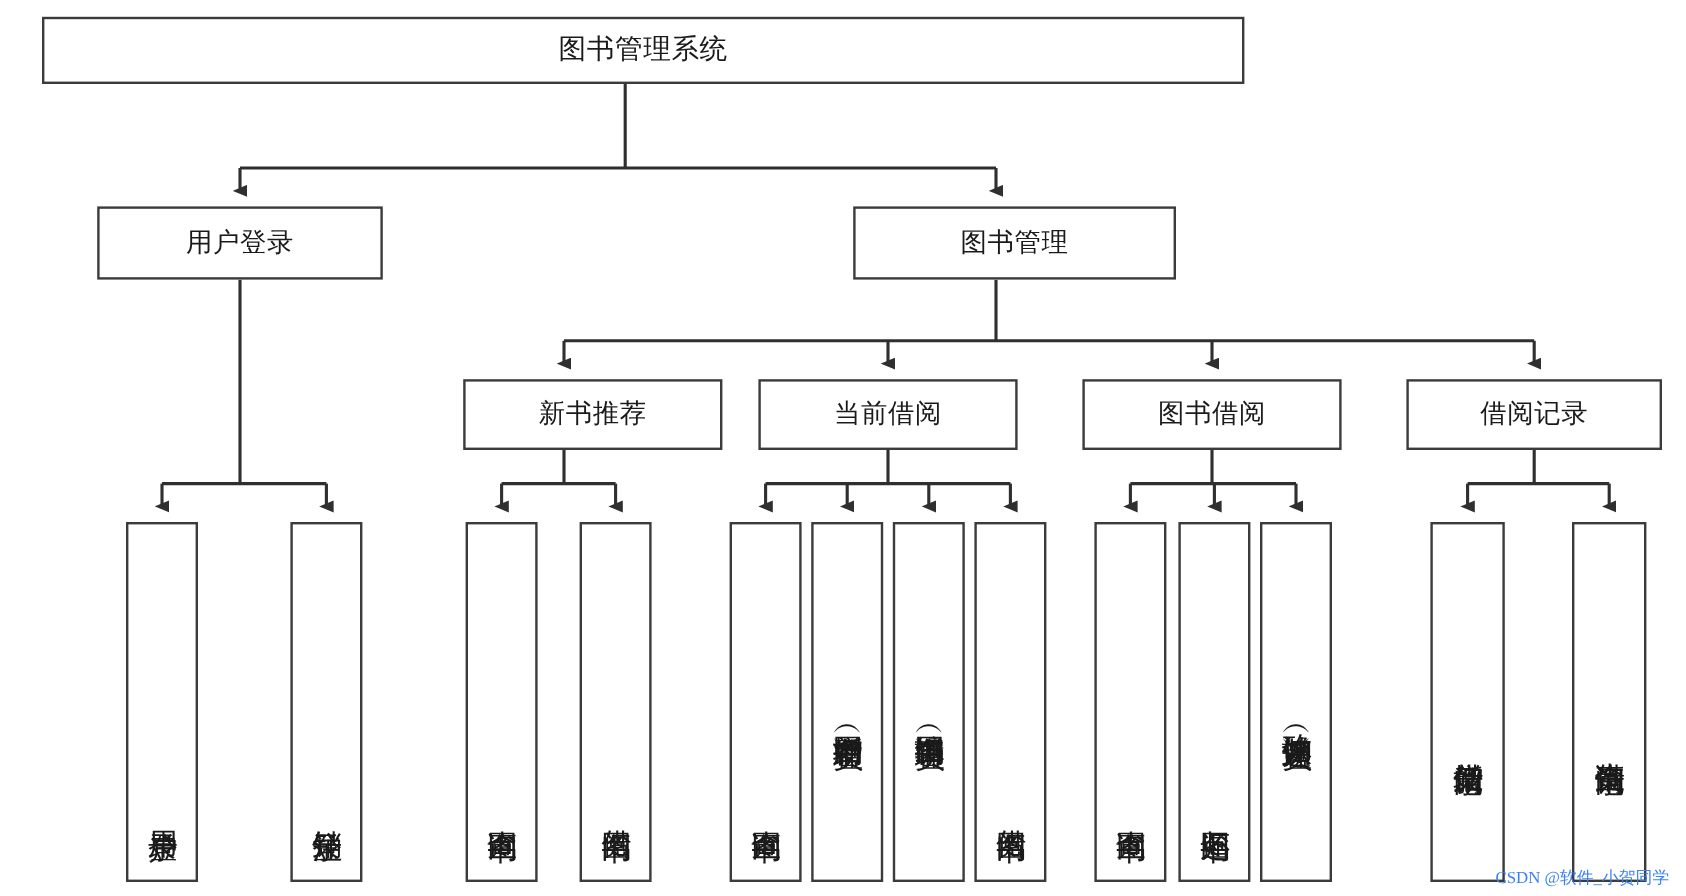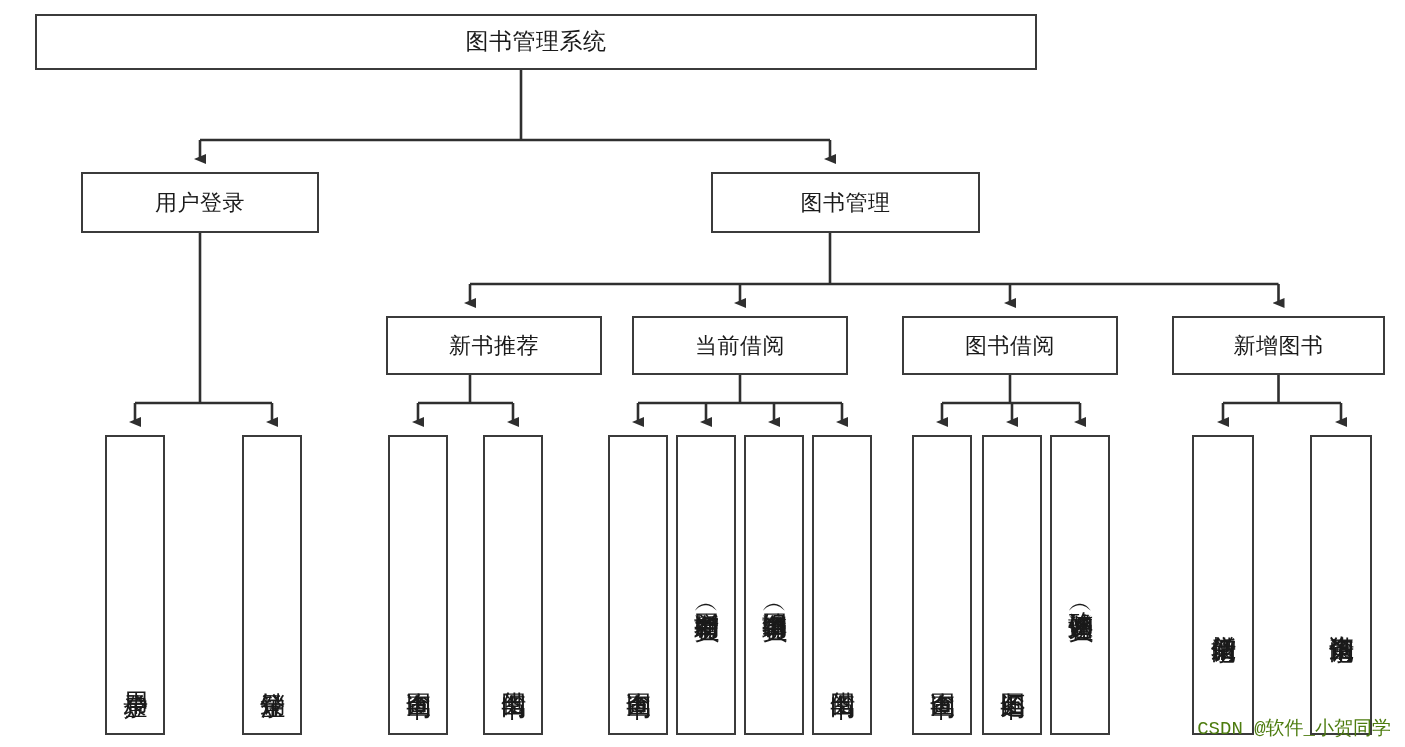--- a/index.html
+++ b/index.html
@@ -61,24 +61,24 @@
     text-orientation: upright;
     white-space: pre;
     letter-spacing: 1px;
     display: block;
     height: 100%;
   }
   .watermark {
     position: absolute;
     right: 14px;
     bottom: 6px;
-    font-size: 19px;
-    color: #4d7c0f;
+    font-size: 14px;
+    color: #3b82f6;
     white-space: nowrap;
-    font-family: Liberation Mono, monospace;
+    font-family: Liberation Serif, serif;
   }
 </style>
 </head>
 <body>
 
 <div id="canvas">
   <svg class="edges" viewBox="0 0 1405 747">
     <defs>
       <marker id="arrow" markerWidth="12" markerHeight="12" refX="5" refY="6" orient="auto" markerUnits="userSpaceOnUse">
         <path d="M0,0 L10,0 L5,12 Z" fill="#2f2f2f"></path>
@@ -134,21 +134,21 @@
       <div class="node horiz" style="left: 362px; top: 316px; width: 216px; height: 59px; margin-left: 24px;">
         <span class="node-label">新书推荐</span>
       </div>
       <div class="node horiz" style="left: 632px; top: 316px; width: 216px; height: 59px;">
         <span class="node-label">当前借阅</span>
       </div>
       <div class="node horiz" style="left: 902px; top: 316px; width: 216px; height: 59px;">
         <span class="node-label">图书借阅</span>
       </div>
       <div class="node horiz" style="left: 1172px; top: 316px; width: 213px; height: 59px;">
-        <span class="node-label">新增图书</span>
+        <span class="node-label">借阅记录</span>
       </div>
       <div class="node vert" style="left: 105px; top: 435px; width: 60px; height: 300px;">
         <span class="node-label" style="padding-top: 86px;">用户登录</span>
       </div>
       <div class="node vert" style="left: 242px; top: 435px; width: 60px; height: 300px;">
         <span class="node-label" style="padding-top: 86px;">注销登录</span>
       </div>
       <div class="node vert" style="left: 388px; top: 435px; width: 60px; height: 300px;">
         <span class="node-label" style="padding-top: 86px;">查询图书</span>
       </div>

